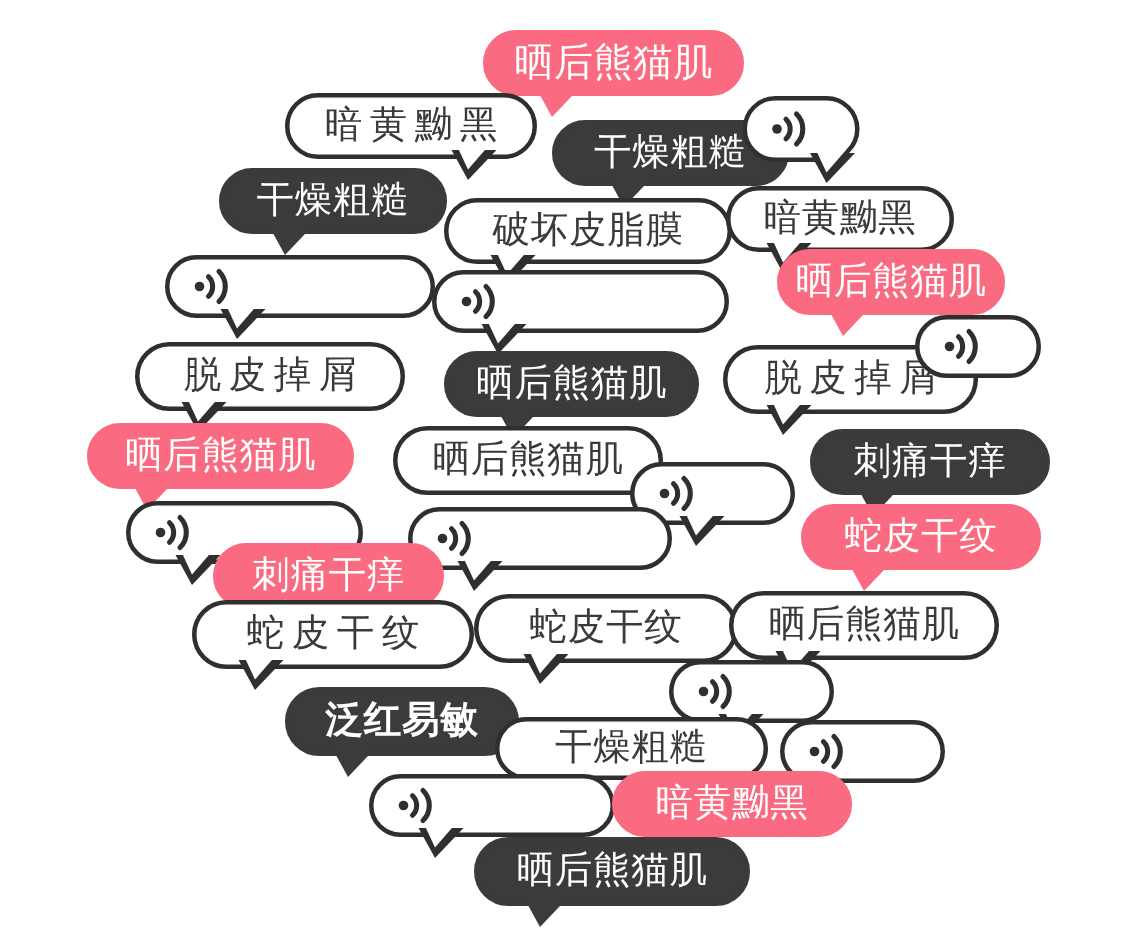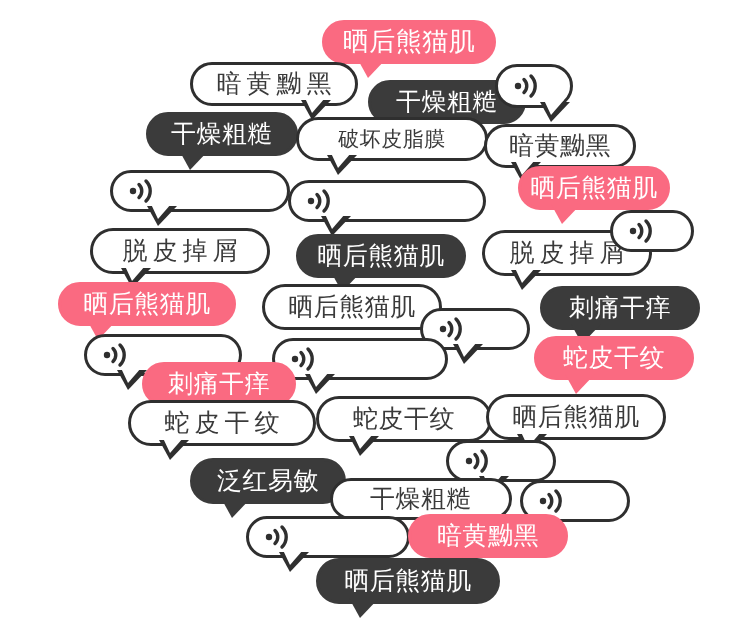--- a/index.html
+++ b/index.html
@@ -107,21 +107,21 @@
           <path d="M12 7.5 A 9 9 0 0 1 12 20.5" stroke="#2f2f2f" stroke-width="3.4" fill="none" stroke-linecap="round"></path>
           <path d="M19 4 A 14 14 0 0 1 19 24" stroke="#2f2f2f" stroke-width="3.4" fill="none" stroke-linecap="round"></path>
         </svg>
       </span>
       <span class="tail" style="left: 42px;"></span>
     </div>
     <div class="bubble b-dark" style="left: 146px; top: 112px; width: 152px; height: 44px; font-size: 25px; z-index: 5;">
       <span class="txt">干燥粗糙</span>
       <span class="tail" style="left: 30px;"></span>
     </div>
-    <div class="bubble b-white" style="left: 296px; top: 117px; width: 192px; height: 44px; font-size: 21px; z-index: 6;">
+    <div class="bubble b-white" style="left: 296px; top: 132px; width: 192px; height: 44px; font-size: 25px; z-index: 6;">
       <span class="txt">破坏皮脂膜</span>
       <span class="tail" style="left: 28px;"></span>
     </div>
     <div class="bubble b-white" style="left: 484px; top: 124px; width: 152px; height: 44px; font-size: 25px; z-index: 7;">
       <span class="txt">暗黄黝黑</span>
       <span class="tail" style="left: 24px;"></span>
     </div>
     <div class="bubble b-white" style="left: 110px; top: 170px; width: 180px; height: 42px; font-size: 25px; z-index: 8;">
       <span class="wave">
         <svg viewBox="0 0 30 28" width="30" height="28" aria-hidden="true">
@@ -231,21 +231,21 @@
     <div class="bubble b-white" style="left: 446px; top: 440px; width: 110px; height: 42px; font-size: 25px; z-index: 26;">
       <span class="wave">
         <svg viewBox="0 0 30 28" width="30" height="28" aria-hidden="true">
           <circle cx="6" cy="14" r="3.2" fill="#2f2f2f"></circle>
           <path d="M12 7.5 A 9 9 0 0 1 12 20.5" stroke="#2f2f2f" stroke-width="3.4" fill="none" stroke-linecap="round"></path>
           <path d="M19 4 A 14 14 0 0 1 19 24" stroke="#2f2f2f" stroke-width="3.4" fill="none" stroke-linecap="round"></path>
         </svg>
       </span>
       <span class="tail" style="left: 30px;"></span>
     </div>
-    <div class="bubble b-dark" style="left: 190px; top: 458px; width: 156px; height: 46px; font-size: 25px; z-index: 27;">
+    <div class="bubble b-dark" style="left: 190px; top: 458px; width: 156px; height: 46px; font-size: 25px; z-index: 27; font-weight: bold;">
       <span class="txt">泛红易敏</span>
       <span class="tail" style="left: 28px;"></span>
     </div>
     <div class="bubble b-white" style="left: 330px; top: 478px; width: 182px; height: 42px; font-size: 25px; z-index: 28;">
       <span class="txt">干燥粗糙</span>
     </div>
     <div class="bubble b-white" style="left: 520px; top: 480px; width: 110px; height: 42px; font-size: 25px; z-index: 29;">
       <span class="wave">
         <svg viewBox="0 0 30 28" width="30" height="28" aria-hidden="true">
           <circle cx="6" cy="14" r="3.2" fill="#2f2f2f"></circle>

